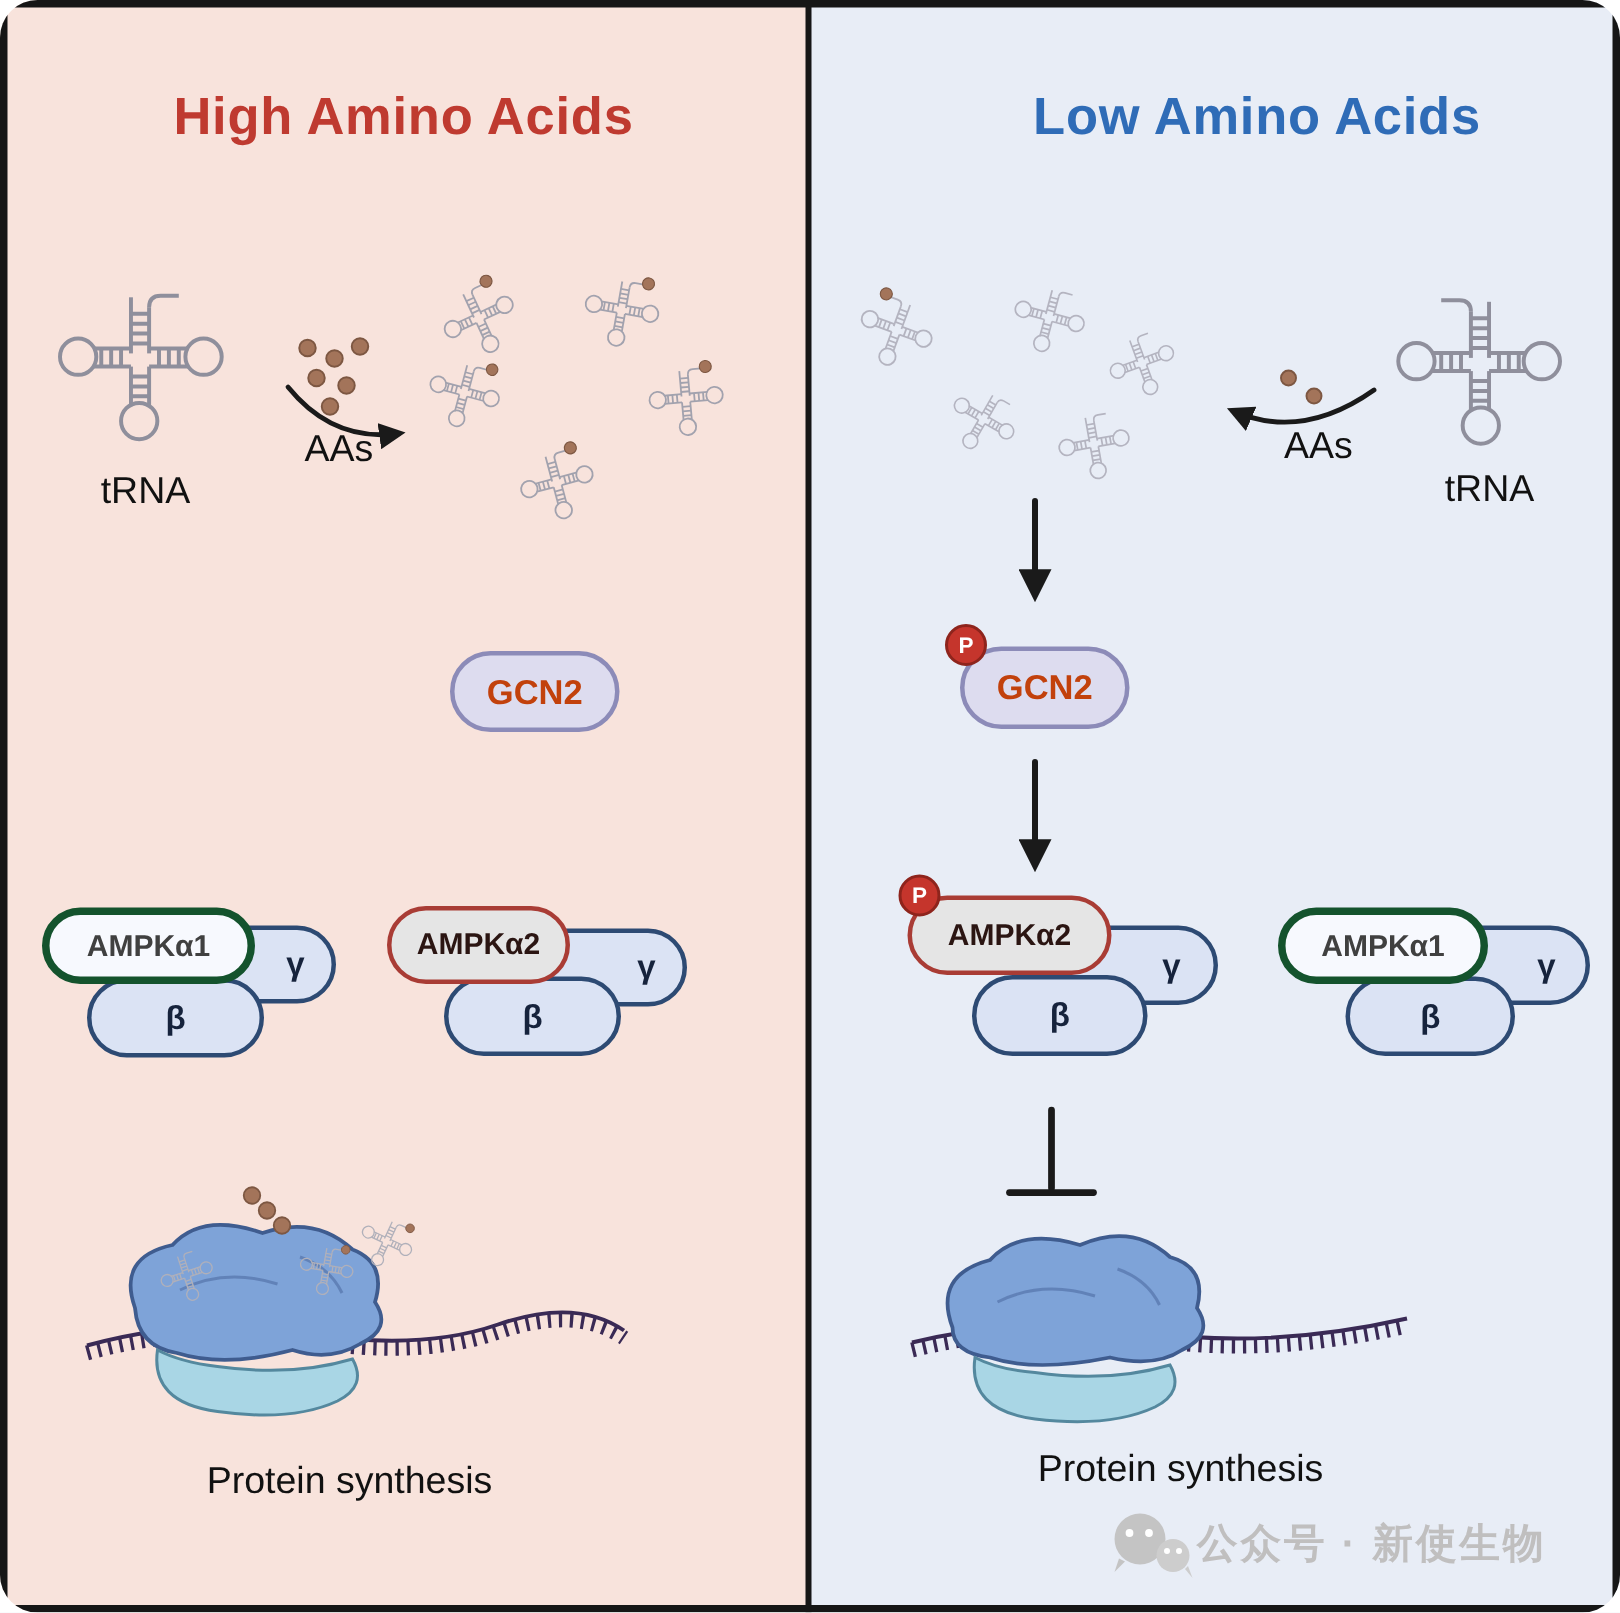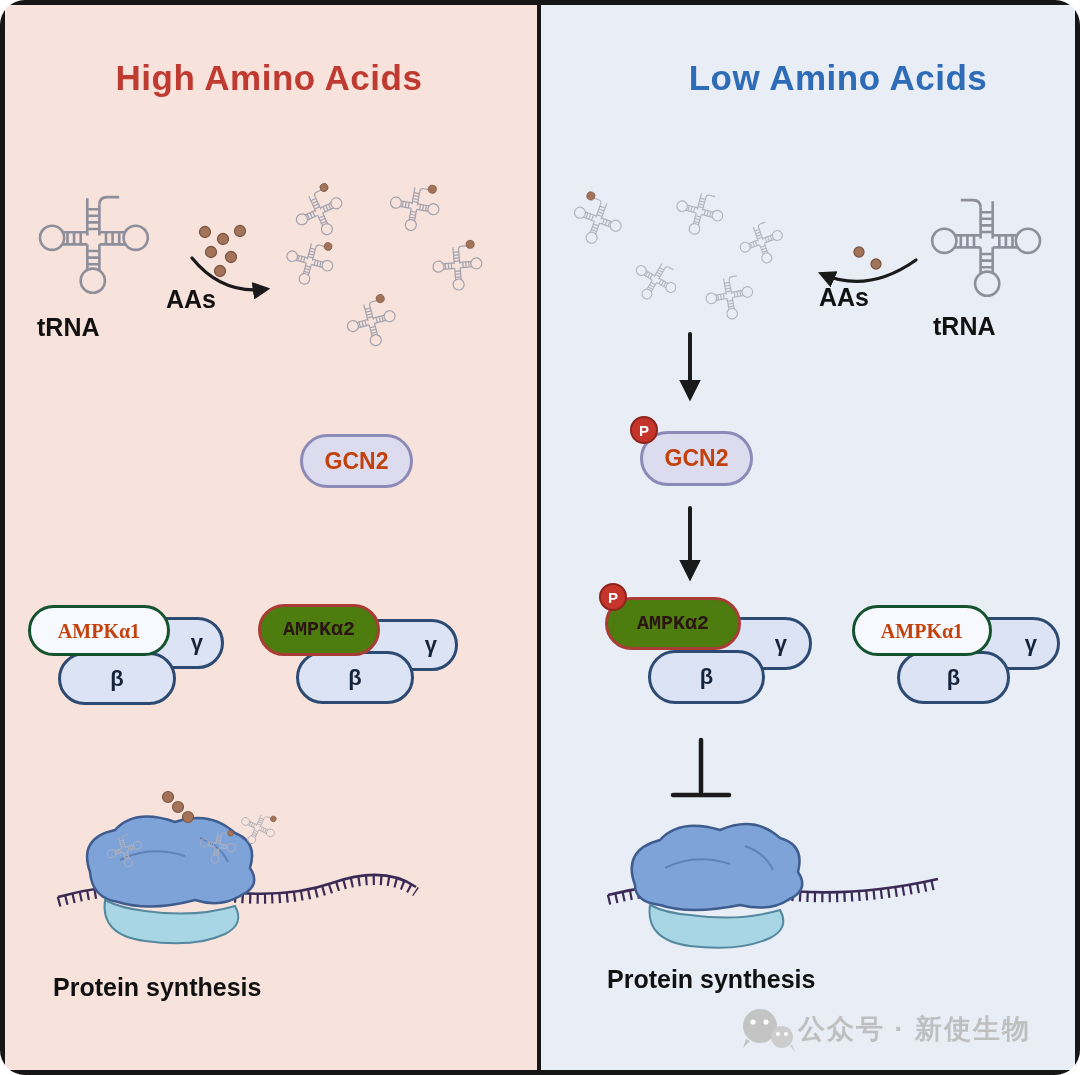--- a/index.html
+++ b/index.html
@@ -6,27 +6,27 @@
   .canvas{position:relative;width:1080px;height:1075px;background:#fff;overflow:hidden;border-radius:25px;}
   .bg{position:absolute;top:0;height:100%;}
   .bg-left{left:0;width:540px;background:#f8e3dc;}
   .bg-right{left:540px;width:540px;background:#e8edf6;}
   .divider{position:absolute;left:537px;top:0;width:4px;height:100%;background:#161616;z-index:7;}
   .frame{position:absolute;inset:0;border:5px solid #161616;z-index:9;pointer-events:none;}
   .art{position:absolute;left:0;top:0;z-index:2;pointer-events:none;}
   .title{position:absolute;top:58px;width:538px;text-align:center;font-size:35px;font-weight:800;letter-spacing:.5px;z-index:4;}
   .left-title{left:0;color:#bf3a30;}
   .right-title{left:542px;color:#2f6cb7;padding-left:27px;}
-  .label{position:absolute;font-weight:bold;color:#111;z-index:4;font-size:25px;}
+  .label{position:absolute;font-weight:normal;color:#111;text-align:center;z-index:4;font-size:25px;}
   .pill{position:absolute;display:flex;align-items:center;justify-content:center;border-radius:999px;font-weight:bold;box-sizing:border-box;line-height:1;}
   .pill.sub{background:#dbe3f4;border:3px solid #2d4a73;color:#16233c;font-size:22px;z-index:3;}
   .pill.gamma{justify-content:flex-end;}
   .pill.beta{z-index:4;}
-  .pill.alpha1{background:#f7f9fe;border:3px solid #14532d;color:#c2410c;font-size:20px;z-index:5;font-family:Liberation Serif, serif;}
-  .pill.alpha2{background:#4d7c0f;border:3px solid #a93c35;color:#2b1512;font-size:20px;z-index:5;font-family:Liberation Mono, monospace;}
+  .pill.alpha1{background:#f7f9fe;border:5px solid #14532d;color:#404040;font-size:20px;z-index:5;}
+  .pill.alpha2{background:#e5e5e5;border:3px solid #a93c35;color:#2b1512;font-size:20px;z-index:5;}
   .pill.gcn2{background:#dddcef;border:3px solid #8c8bb8;color:#c2410c;font-size:23px;z-index:5;}
   .pbadge{position:absolute;width:28px;height:28px;border-radius:50%;background:#c5352c;border:2px solid #8e241c;color:#fff;font-size:15px;font-weight:bold;display:flex;align-items:center;justify-content:center;z-index:6;box-sizing:border-box;}
   .watermark{position:absolute;left:798px;top:1008px;width:272px;height:42px;display:flex;align-items:center;color:#c0bfbf;font-size:27px;font-weight:600;letter-spacing:2px;z-index:4;}
 </style>
 </head>
 <body>
 
 <div class="canvas">
   <div class="bg bg-left"></div>
   <div class="bg bg-right"></div>

